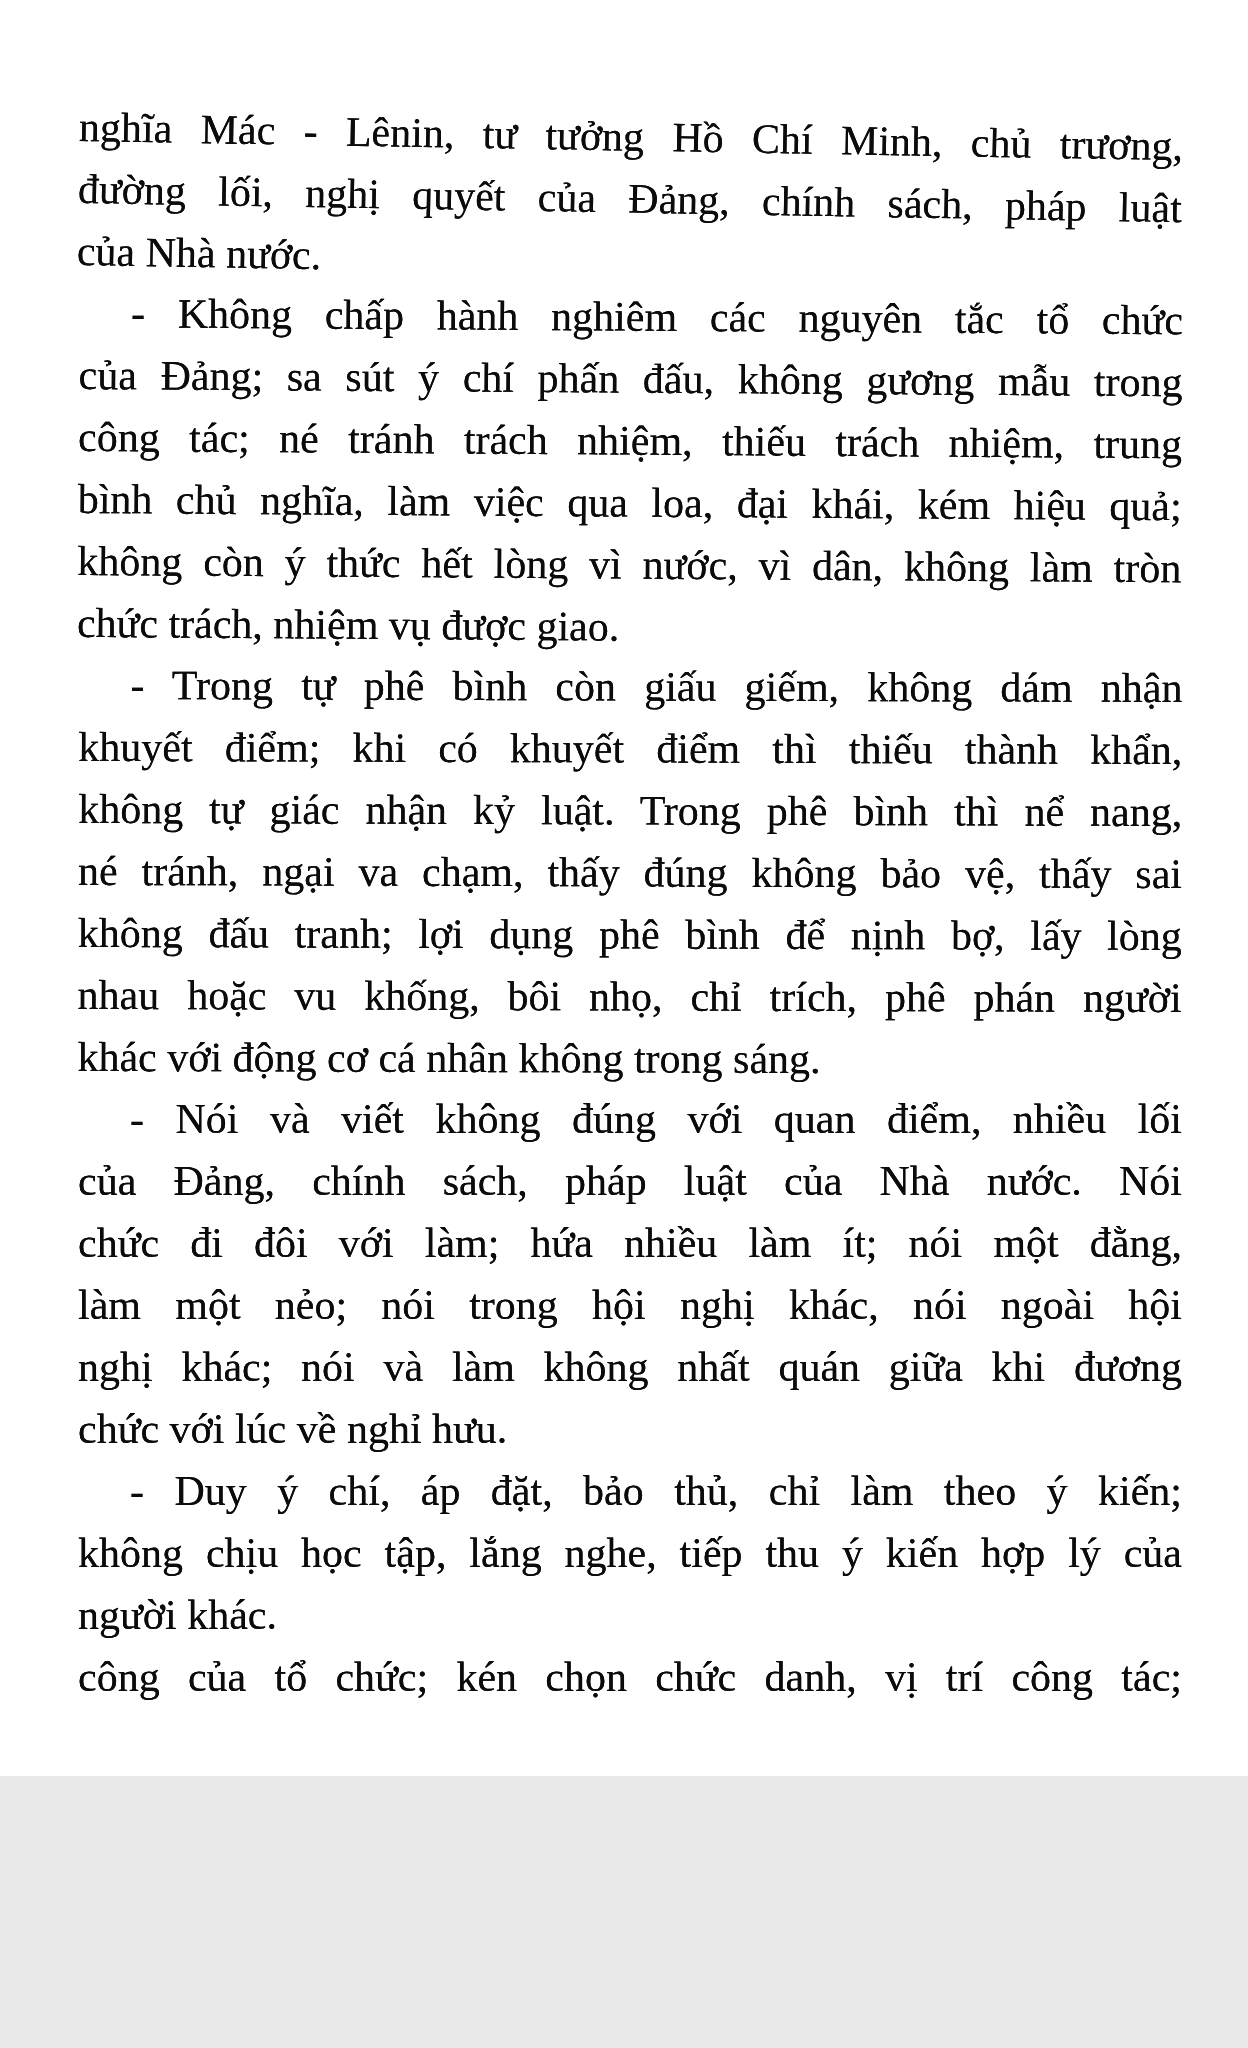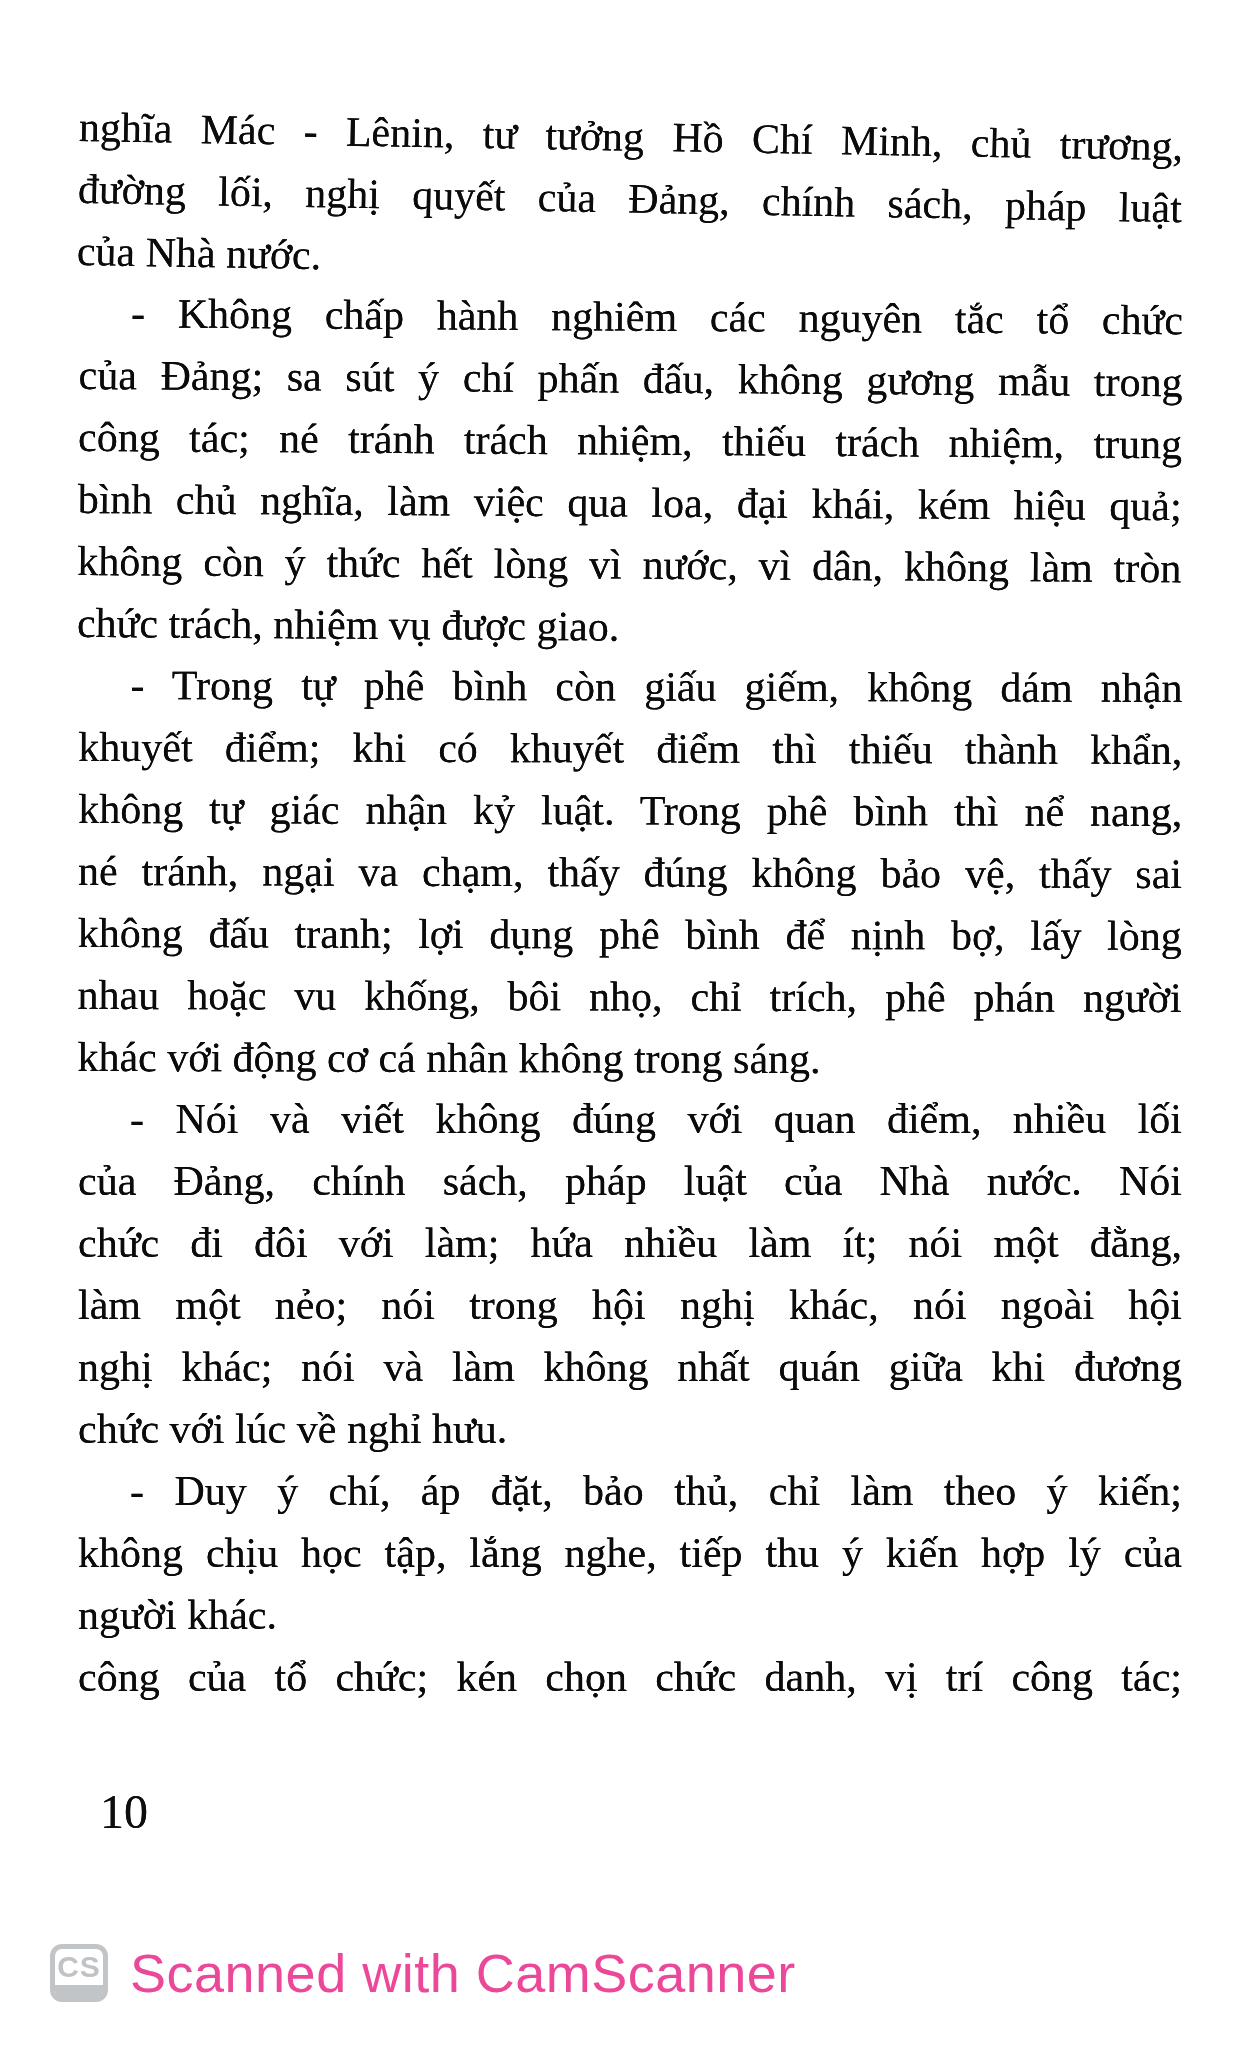--- a/index.html
+++ b/index.html
@@ -3,21 +3,21 @@
 <meta charset="utf-8">
 <style>
   html, body {
     margin: 0;
     padding: 0;
     background: #e9e9e9;
   }
   .page {
     position: relative;
     width: 1248px;
-    height: 2048px;
+    height: 1776px;
     background: #ffffff;
     overflow: hidden;
     font-family: "Liberation Serif", serif;
     text-decoration: underline;
   }
   .text-block {
     position: absolute;
     left: 78px;
     top: 96px;
     width: 1104px;

